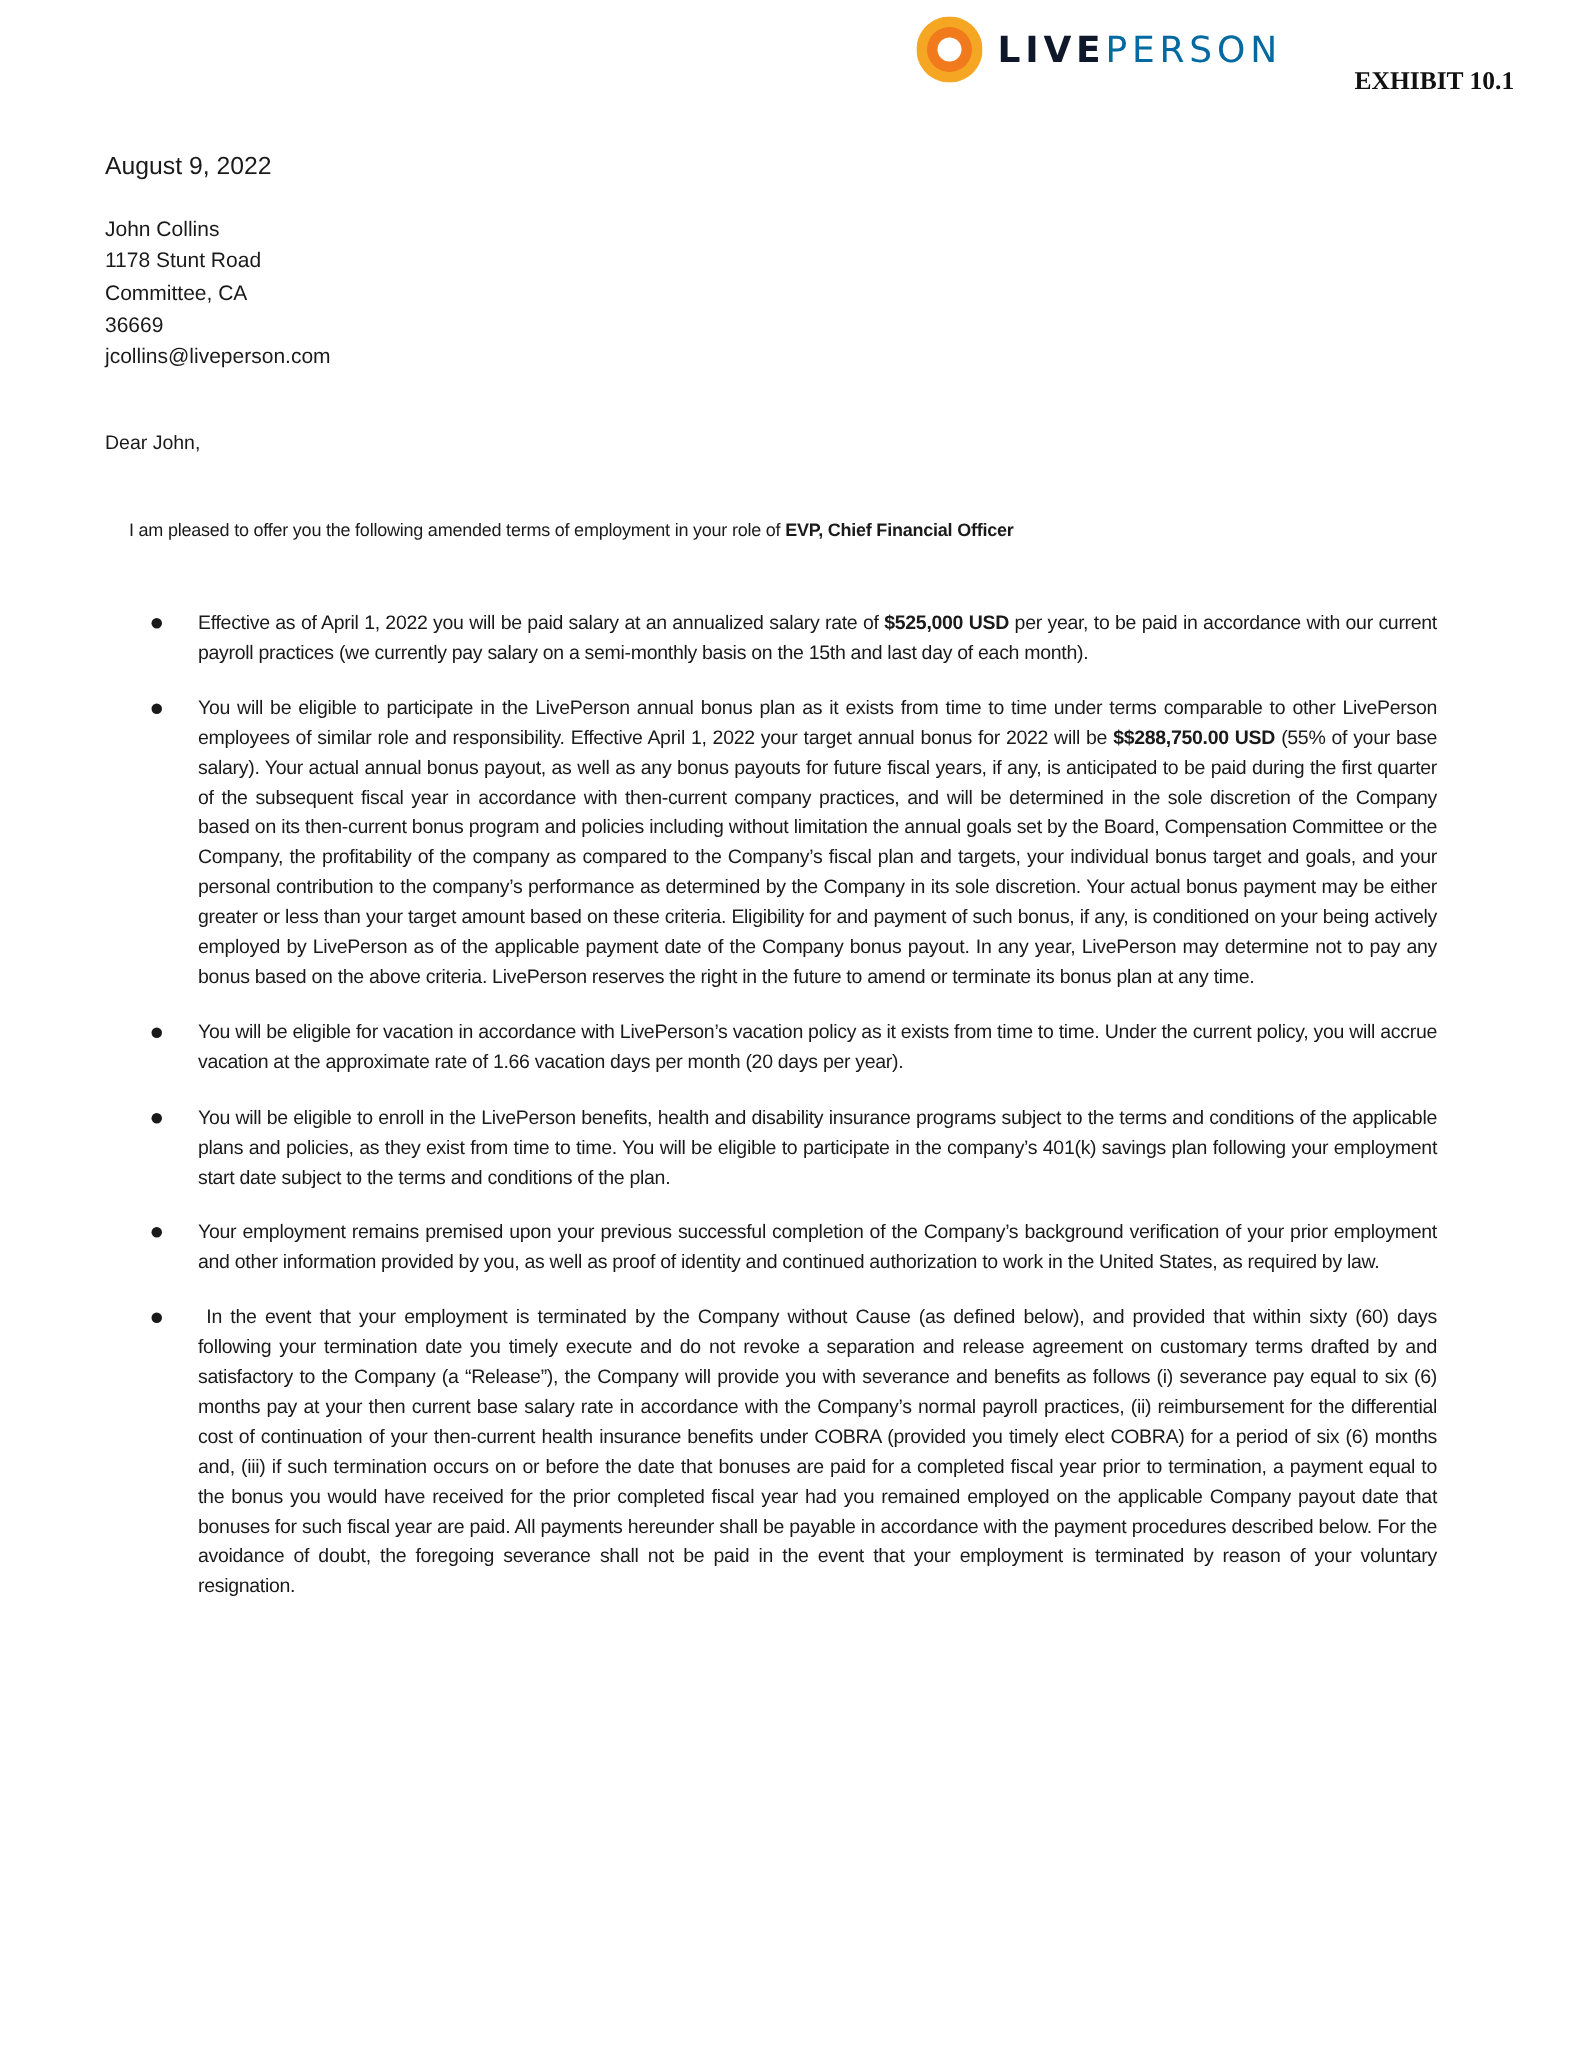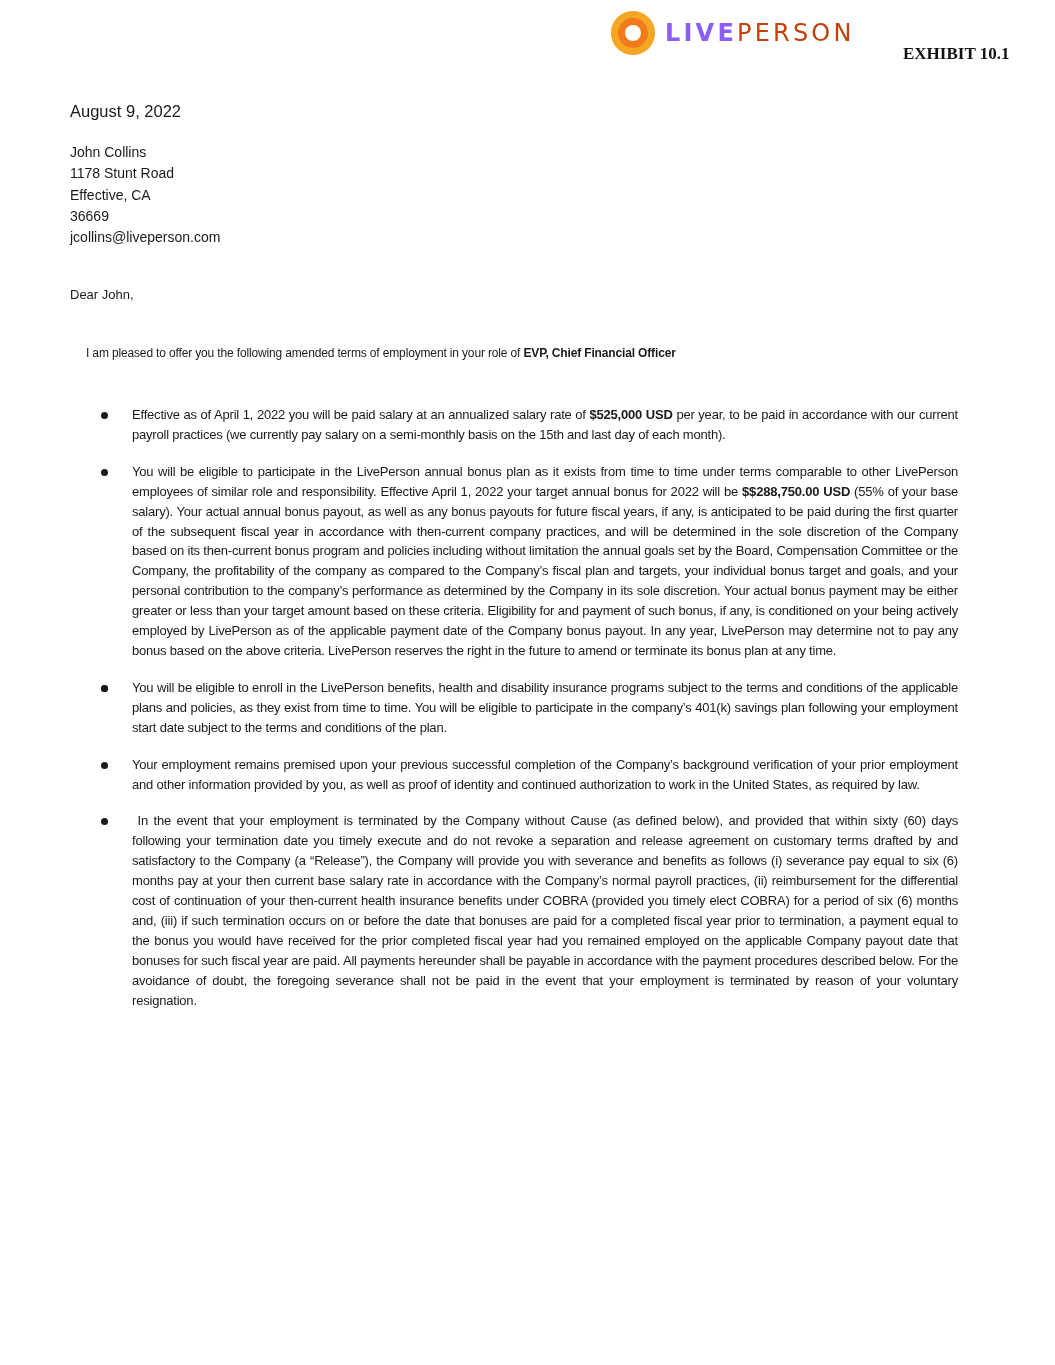--- a/index.html
+++ b/index.html
@@ -24,22 +24,22 @@
       align-items: center;
     }
     .logo svg { display: block; }
     .logo-text {
       margin-left: 10px;
       font-family: "DejaVu Sans", sans-serif;
       font-size: 24px;
       letter-spacing: 3.2px;
       line-height: 1;
     }
-    .logo-live { font-weight: bold; color: #8b5cf6; }
-    .logo-person { font-weight: normal; color: #c2410c; }
+    .logo-live { font-weight: bold; color: #0f172a; }
+    .logo-person { font-weight: normal; color: #0369a1; }
     .exhibit {
       position: absolute;
       left: 903px;
       top: 44px;
       font-family: "Liberation Serif", serif;
       font-weight: bold;
       font-size: 17px;
       color: #111;
     }
     .date {
@@ -139,38 +139,38 @@
   <span class="logo-text"><span class="logo-live">LIVE</span><span class="logo-person">PERSON</span></span>
 </div>
 
 <div class="exhibit">EXHIBIT 10.1</div>
 
 <div class="date">August 9, 2022</div>
 
 <div class="address">
   <div>John Collins</div>
   <div>1178 Stunt Road</div>
-  <div>Effective, CA</div>
+  <div>Committee, CA</div>
   <div>36669</div>
   <div>jcollins@liveperson.com</div>
 </div>
 
 <div class="salutation">Dear John,</div>
 
 <div class="intro"><span>I am pleased to offer you the following amended terms of employment in your role of </span><b>EVP, Chief Financial Officer</b></div>
 
 <ul class="bullets">
   <li class="bullet">
     <span class="bullet-dot"></span><span>Effective as of April 1, 2022 you will be paid salary at an annualized salary rate of </span><b>$525,000 USD</b><span> per year, to be paid in accordance with our current payroll practices (we currently pay salary on a semi-monthly basis on the 15th and last day of each month).</span>
   </li>
   <li class="bullet">
     <span class="bullet-dot"></span><span>You will be eligible to participate in the LivePerson annual bonus plan as it exists from time to time under terms comparable to other LivePerson employees of similar role and responsibility. Effective April 1, 2022 your target annual bonus for 2022 will be </span><b>$$288,750.00 USD</b><span> (55% of your base salary). Your actual annual bonus payout, as well as any bonus payouts for future fiscal years, if any, is anticipated to be paid during the first quarter of the subsequent fiscal year in accordance with then-current company practices, and will be determined in the sole discretion of the Company based on its then-current bonus program and policies including without limitation the annual goals set by the Board, Compensation Committee or the Company, the profitability of the company as compared to the Company’s fiscal plan and targets, your individual bonus target and goals, and your personal contribution to the company’s performance as determined by the Company in its sole discretion. Your actual bonus payment may be either greater or less than your target amount based on these criteria. Eligibility for and payment of such bonus, if any, is conditioned on your being actively employed by LivePerson as of the applicable payment date of the Company bonus payout. In any year, LivePerson may determine not to pay any bonus based on the above criteria. LivePerson reserves the right in the future to amend or terminate its bonus plan at any time.</span>
   </li>
   <li class="bullet">
-    <span class="bullet-dot"></span>
+    <span class="bullet-dot"></span><span>You will be eligible for vacation in accordance with LivePerson’s vacation policy as it exists from time to time. Under the current policy, you will accrue vacation at the approximate rate of 1.66 vacation days per month (20 days per year).</span>
   </li>
   <li class="bullet">
     <span class="bullet-dot"></span><span>You will be eligible to enroll in the LivePerson benefits, health and disability insurance programs subject to the terms and conditions of the applicable plans and policies, as they exist from time to time. You will be eligible to participate in the company’s 401(k) savings plan following your employment start date subject to the terms and conditions of the plan.</span>
   </li>
   <li class="bullet">
     <span class="bullet-dot"></span><span>Your employment remains premised upon your previous successful completion of the Company’s background verification of your prior employment and other information provided by you, as well as proof of identity and continued authorization to work in the United States, as required by law.</span>
   </li>
   <li class="bullet">
     <span class="bullet-dot"></span><span>&nbsp;In the event that your employment is terminated by the Company without Cause (as defined below), and provided that within sixty (60) days following your termination date you timely execute and do not revoke a separation and release agreement on customary terms drafted by and satisfactory to the Company (a “Release”), the Company will provide you with severance and benefits as follows (i) severance pay equal to six (6) months pay at your then current base salary rate in accordance with the Company’s normal payroll practices, (ii) reimbursement for the differential cost of continuation of your then-current health insurance benefits under COBRA (provided you timely elect COBRA) for a period of six (6) months and, (iii) if such termination occurs on or before the date that bonuses are paid for a completed fiscal year prior to termination, a payment equal to the bonus you would have received for the prior completed fiscal year had you remained employed on the applicable Company payout date that bonuses for such fiscal year are paid. All payments hereunder shall be payable in accordance with the payment procedures described below. For the avoidance of doubt, the foregoing severance shall not be paid in the event that your employment is terminated by reason of your voluntary resignation.</span>
   </li>

